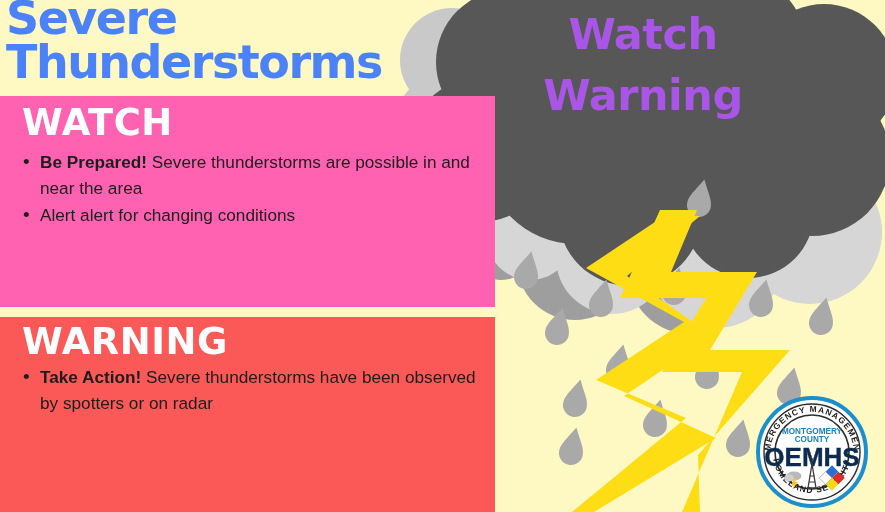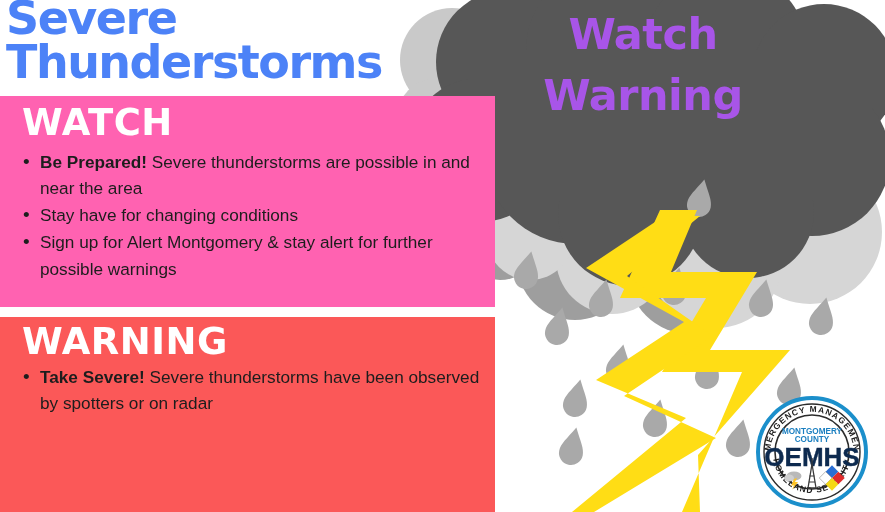--- a/index.html
+++ b/index.html
@@ -5,21 +5,21 @@
   html,body{margin:0;padding:0;}
   body{
     width:885px;height:512px;
     background:#cce4fb;
     font-family:"Liberation Sans",sans-serif;
     overflow:hidden;
   }
   #poster{
     position:relative;
     width:885px;height:512px;
-    background:#ffffff;
+    background:#fef9c3;
     overflow:hidden;
   }
 
   
   .art{
     position:absolute;
     left:0;top:0;
     width:885px;height:512px;
     z-index:1;
   }
@@ -203,33 +203,30 @@
     <span class="l2">Thunderstorms</span>
   </div>
 
   <section class="panel panel-watch">
     <h2 class="panel-head">WATCH</h2>
     <ul class="bullets">
       <li>
         <b>Be Prepared!</b><span> Severe thunderstorms are possible in and near the area</span>
       </li>
       <li>
-        <b></b><span>Stay have for changing conditions</span>
-      </li>
-      <li>
-        <b></b><span>Sign up for Alert Montgomery &amp; stay alert for further possible warnings</span>
+        <b></b><span>Alert alert for changing conditions</span>
       </li>
     </ul>
   </section>
 
   <section class="panel panel-warning">
     <h2 class="panel-head">WARNING</h2>
     <ul class="bullets">
       <li>
-        <b>Take Severe!</b><span> Severe thunderstorms have been observed by spotters or on radar</span>
+        <b>Take Action!</b><span> Severe thunderstorms have been observed by spotters or on radar</span>
       </li>
     </ul>
   </section>
 
   <div class="vs-heading">
     <span>Watch</span>
     <span>Warning</span>
   </div>
 
   <svg class="logo" viewBox="0 0 112 112">

